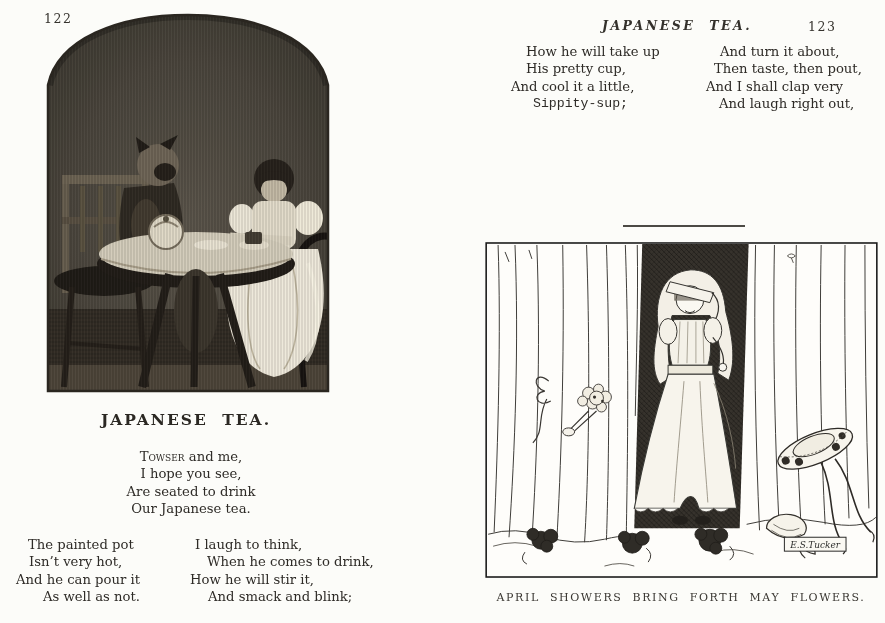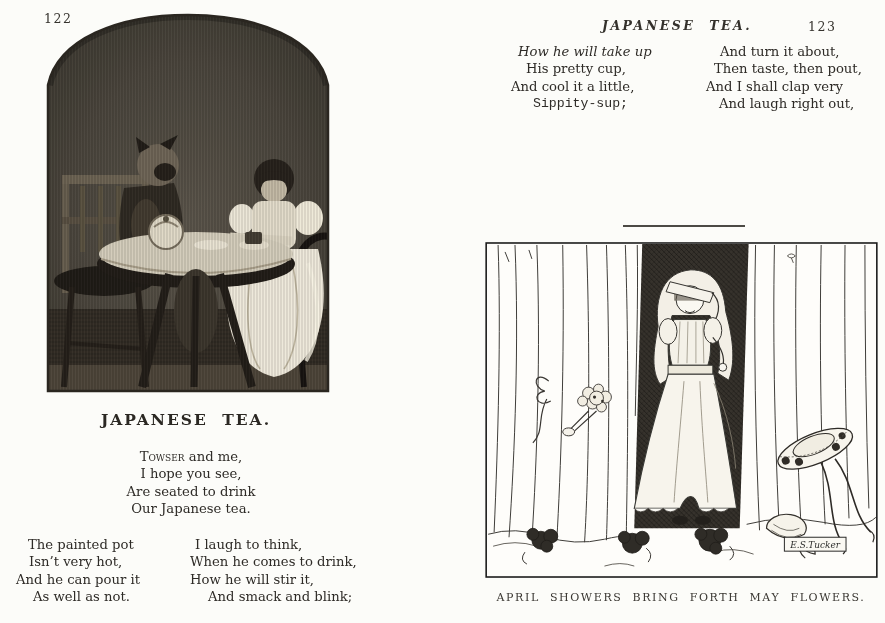--- a/index.html
+++ b/index.html
@@ -30,29 +30,29 @@
 
   .title-left{
     position:absolute;left:8px;top:410px;width:356px;text-align:center;
     font-weight:700;font-size:15.5px;letter-spacing:2px;word-spacing:7px;color:#2b2823;
   }
 
   
   .col-A{left:16px;top:536px;}
   .col-A .poem-line:nth-child(1){margin-left:12px;}
   .col-A .poem-line:nth-child(2){margin-left:13px;}
-  .col-A .poem-line:nth-child(4){margin-left:17px;}
+  .col-A .poem-line:nth-child(4){margin-left:17px;text-align:right;}
 
   .col-B{left:190px;top:536px;}
   .col-B .poem-line:nth-child(1){margin-left:5px;}
-  .col-B .poem-line:nth-child(2){}
+  .col-B .poem-line:nth-child(2){margin-left:17px;}
   .col-B .poem-line:nth-child(4){margin-left:18px;}
 
   .col-C{left:68px;top:43px;}
-  .col-C .poem-line:nth-child(1){margin-left:7px;font-style:italic;}
+  .col-C .poem-line:nth-child(1){margin-left:15px;}
   .col-C .poem-line:nth-child(2){margin-left:15px;}
   .col-C .poem-line:nth-child(4){margin-left:22px;font-family:Liberation Mono, monospace;}
 
   .col-D{left:263px;top:43px;}
   .col-D .poem-line:nth-child(1){margin-left:14px;}
   .col-D .poem-line:nth-child(2){margin-left:8px;}
   .col-D .poem-line:nth-child(4){margin-left:13px;}
 
   .stanza2{left:165px;top:129px;}
   .stanza2 .poem-line:nth-child(1){margin-left:15px;}

